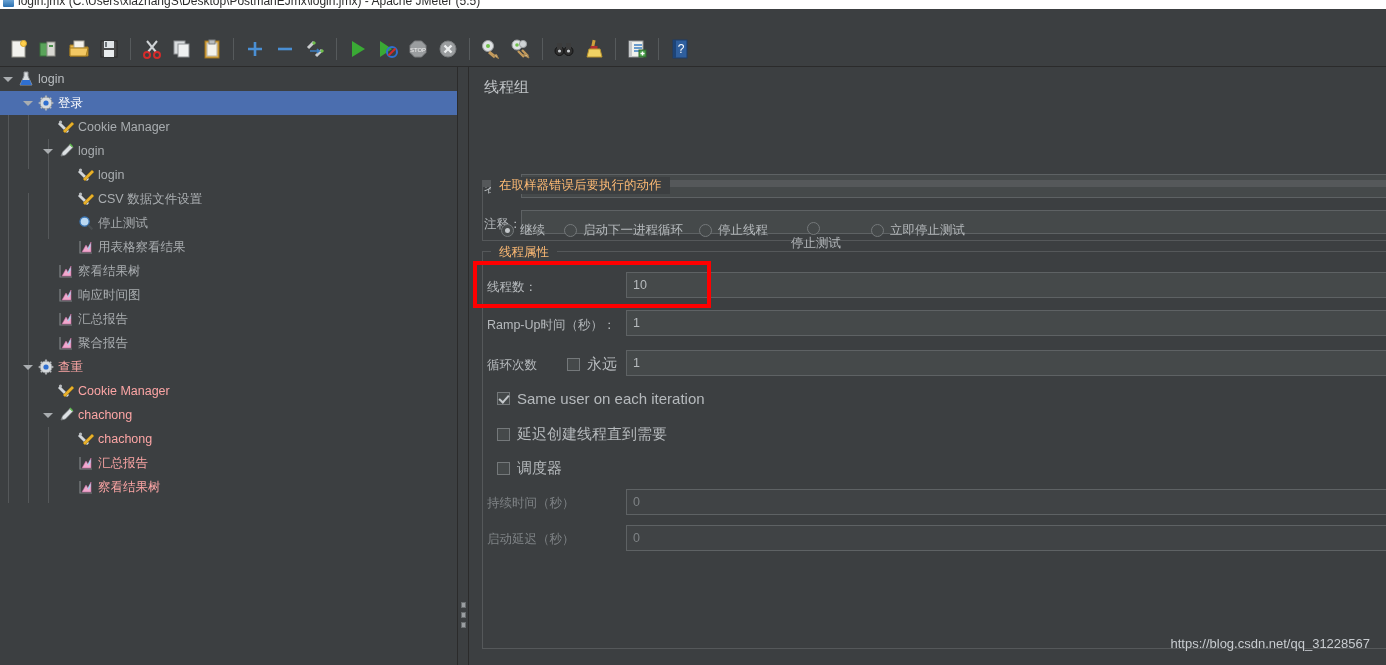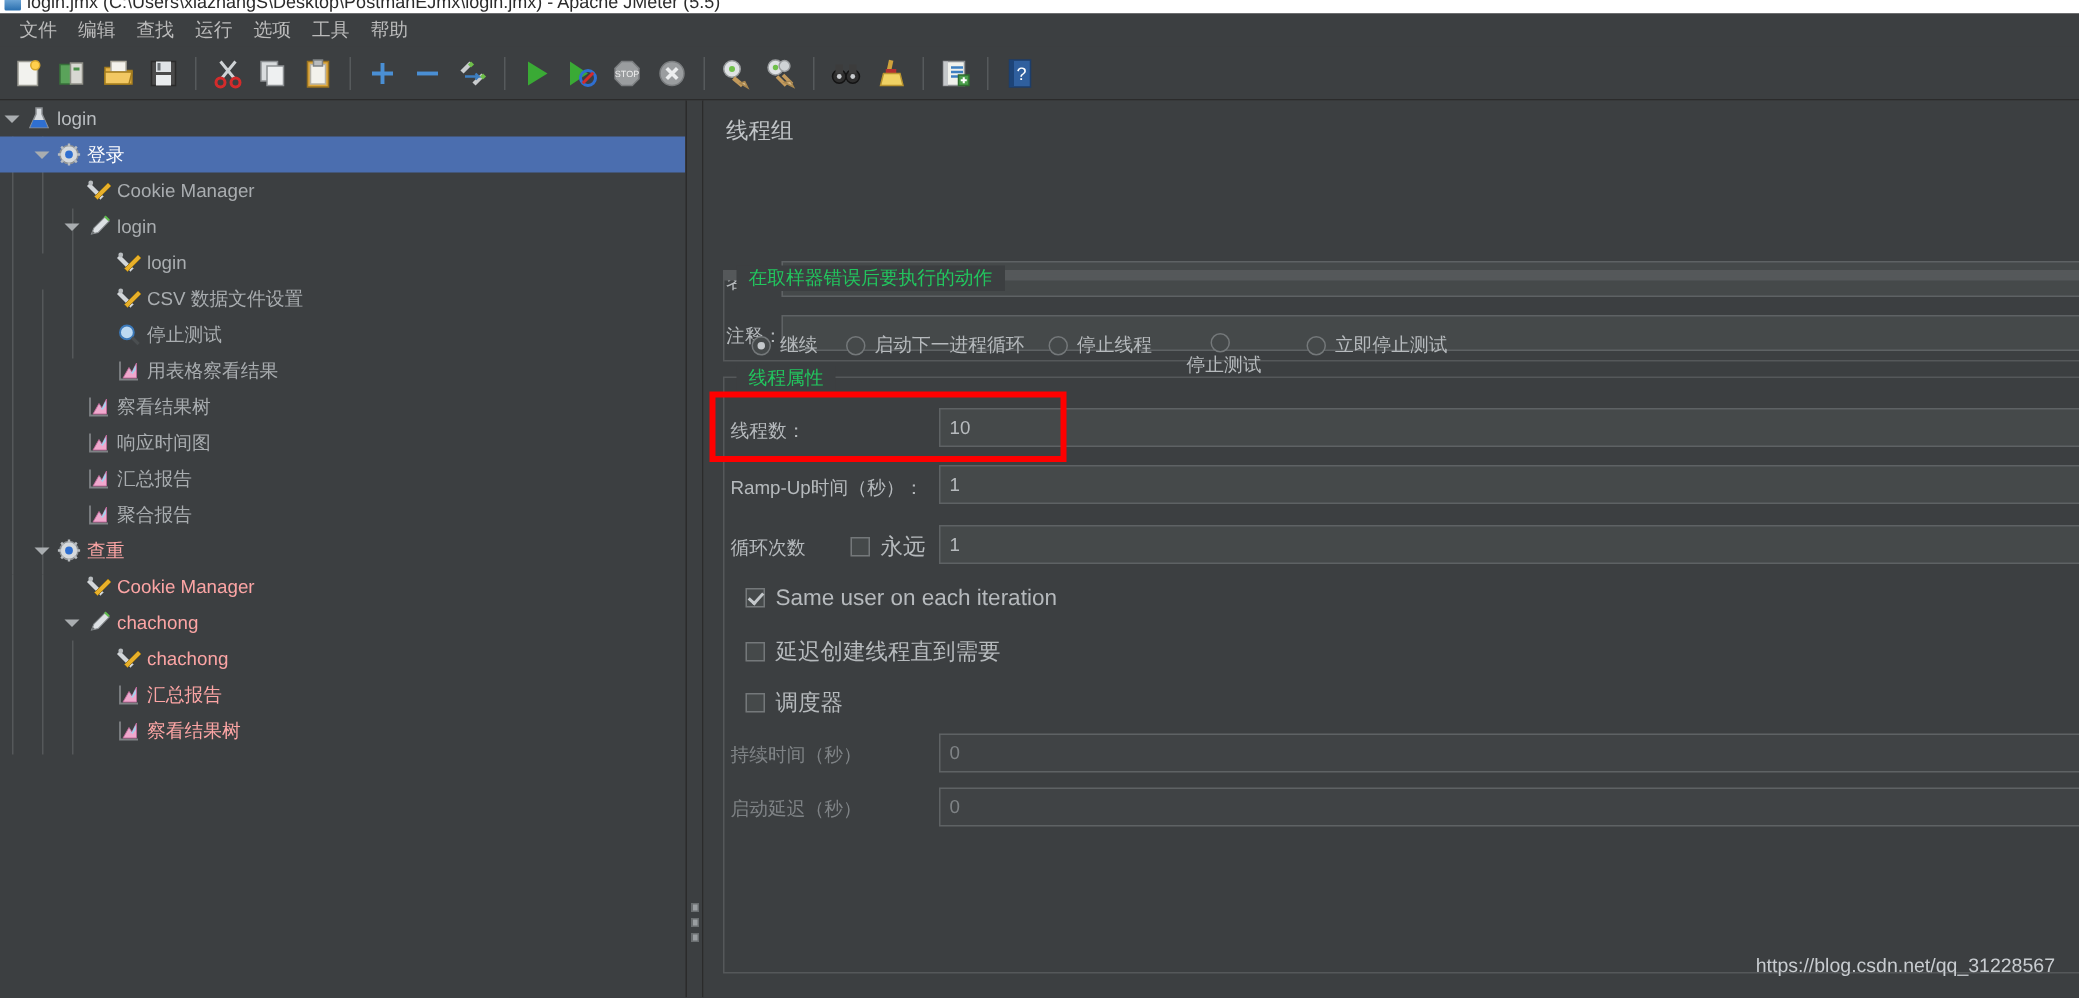--- a/index.html
+++ b/index.html
@@ -160,21 +160,21 @@
   .txt-input.disabled { color: #7e8285; background: #404345; }
 
   
   .groupbox {
     position: absolute;
     border: 1px solid #55585a;
     box-sizing: border-box;
   }
   .group-title {
     position: absolute;
-    font-size: 12.5px; color: #22c55e;
+    font-size: 12.5px; color: #fdba74;
     background: #3c3f41;
     padding: 0 8px;
     white-space: nowrap;
   }
 
   
   .radio {
     position: absolute;
     display: flex; align-items: center;
     cursor: default; white-space: nowrap; margin-top: 12px;
@@ -228,29 +228,20 @@
 </head>
 <body>
 
 <div id="app">
 
   <div class="titlebar">
     <span class="titlebar-icon"></span>
     <span class="titlebar-text">login.jmx (C:\Users\xiazhangS\Desktop\PostmanEJmx\login.jmx) - Apache JMeter (5.5)</span>
   </div>
 
-  <div class="menubar">
-    <div class="menu-item">文件</div>
-    <div class="menu-item">编辑</div>
-    <div class="menu-item">查找</div>
-    <div class="menu-item">运行</div>
-    <div class="menu-item">选项</div>
-    <div class="menu-item">工具</div>
-    <div class="menu-item">帮助</div>
-  </div>
 
   <div class="toolbar">
 
     <div class="tb-btn">
       <svg class="tb-ico" viewBox="0 0 22 22">
         <rect x="4" y="3" width="13" height="16" fill="#f2f2ee" stroke="#9b9b93"></rect>
         <circle cx="15.5" cy="5.5" r="3" fill="#ffcf4d" stroke="#d6a62c"></circle>
       </svg>
     </div>
 

